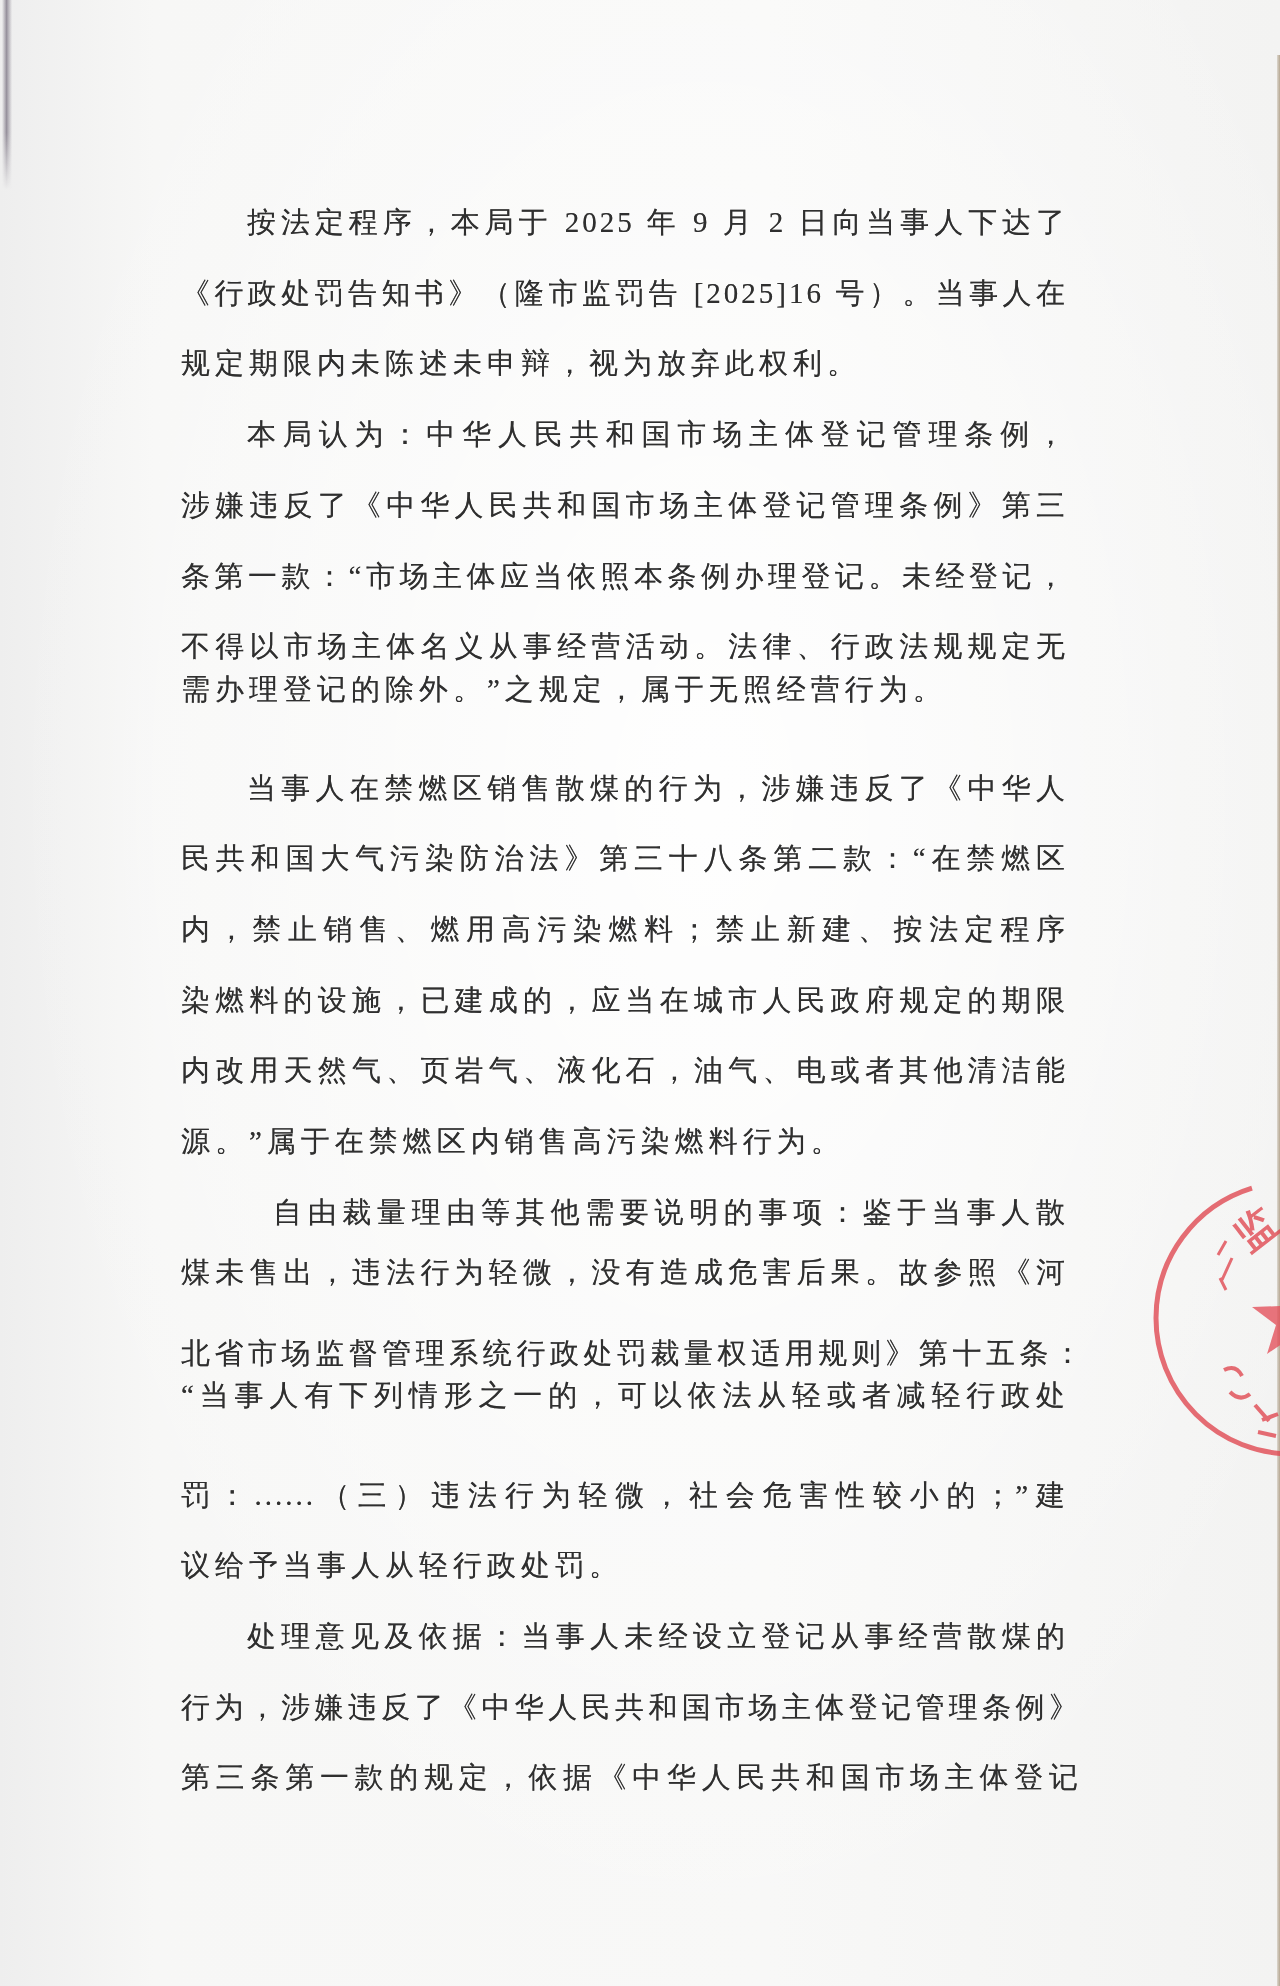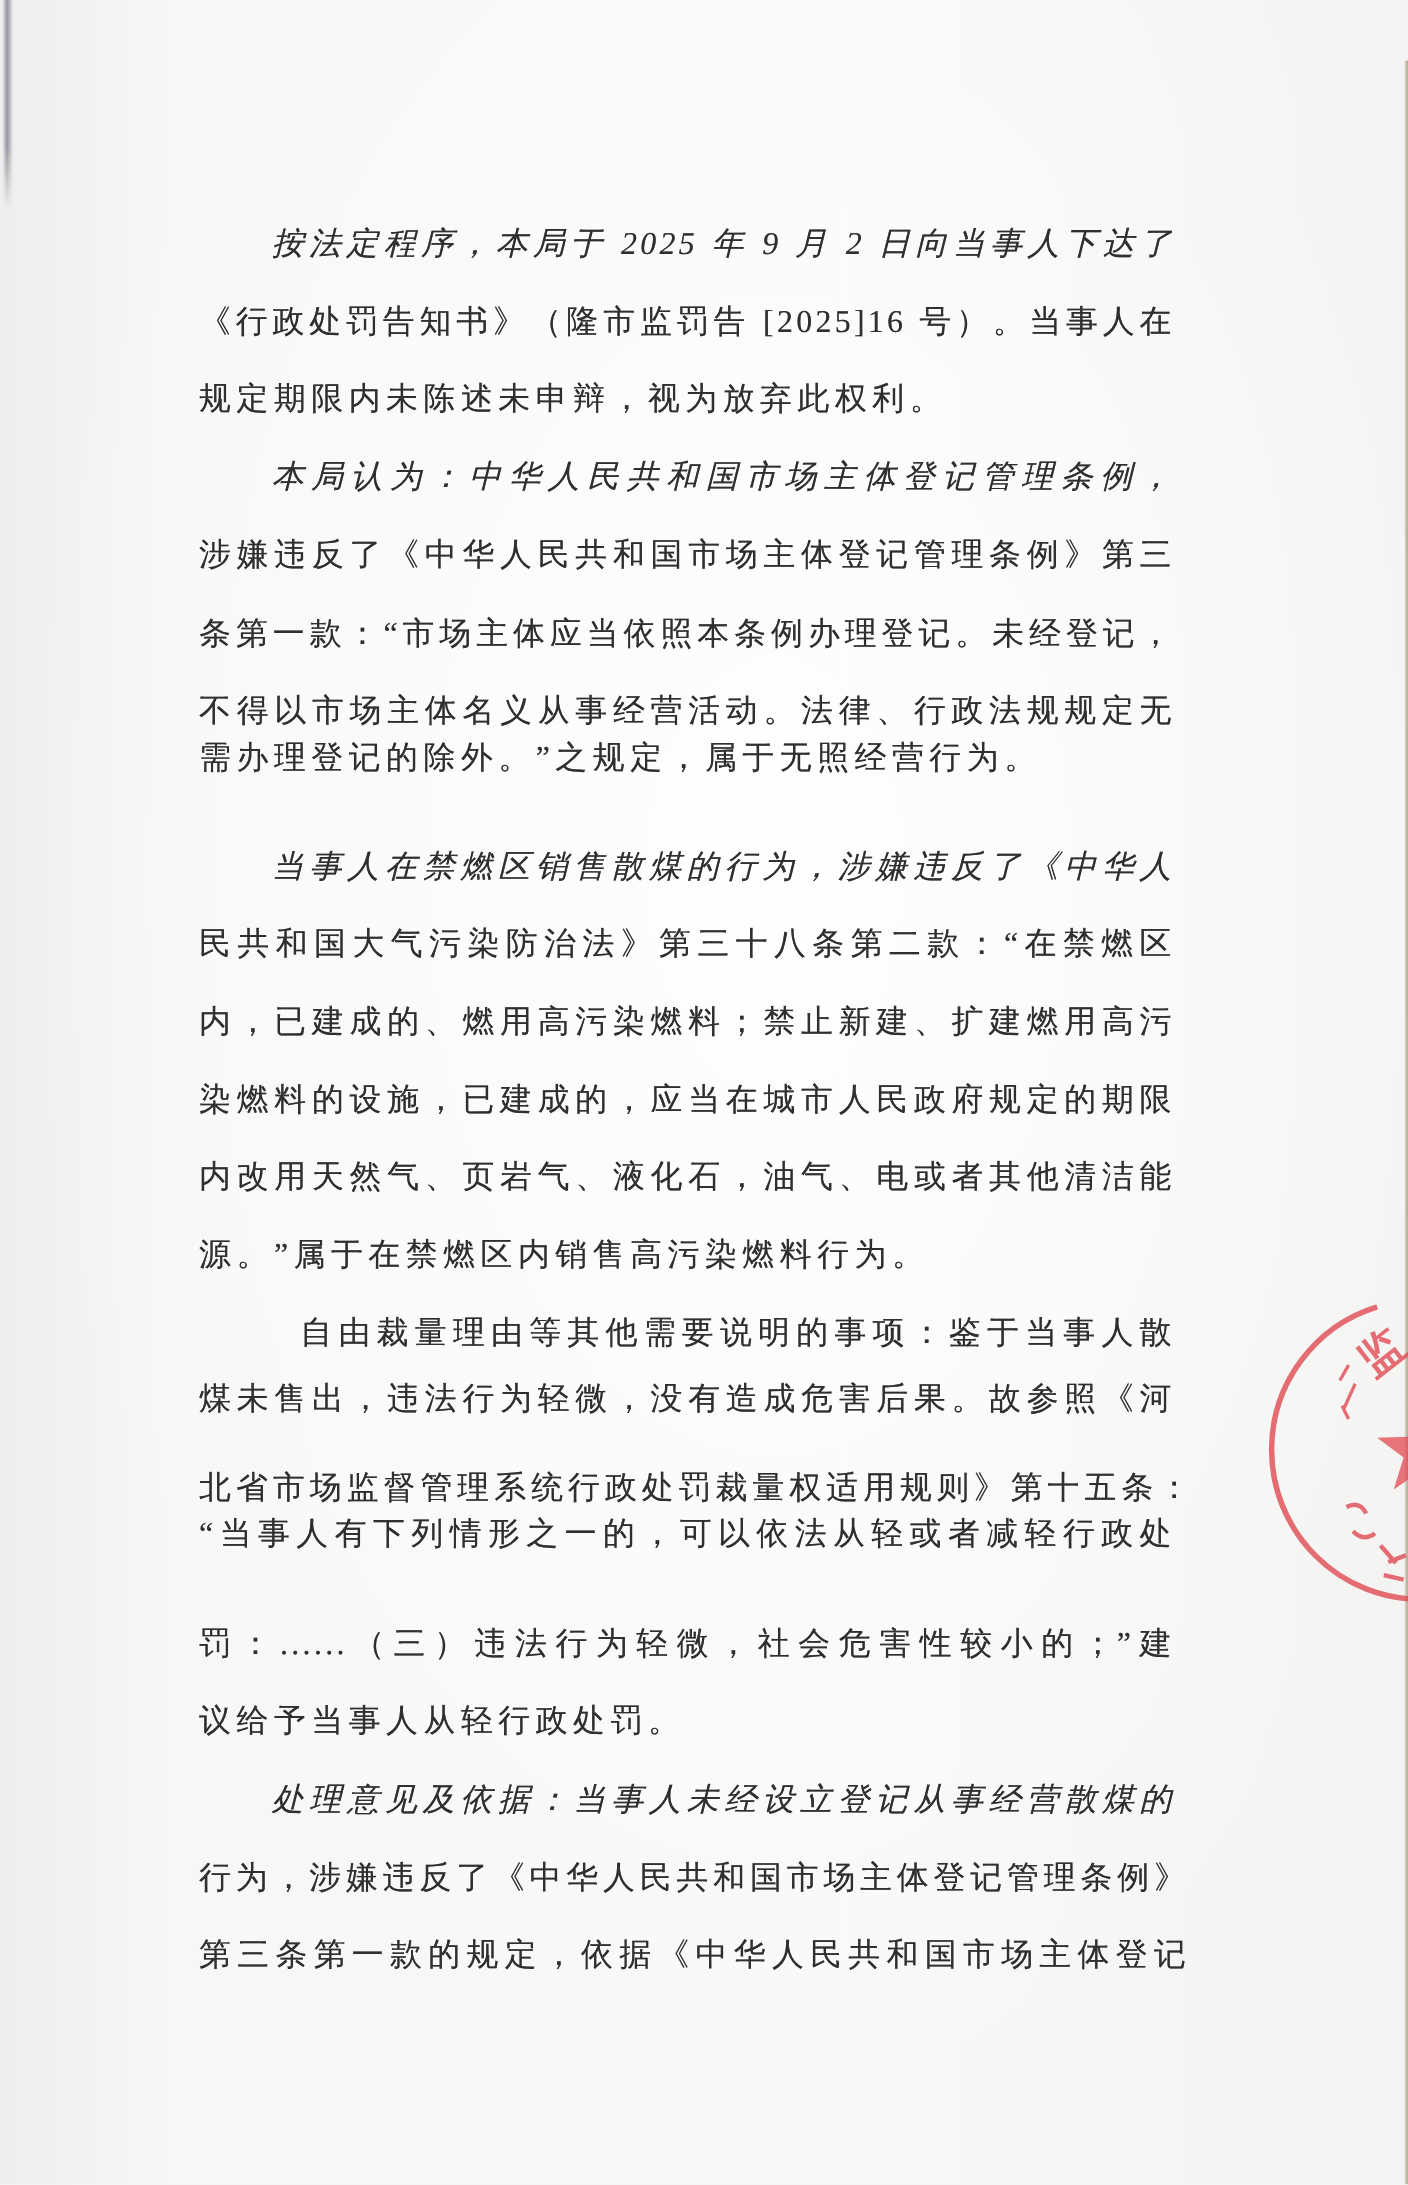--- a/index.html
+++ b/index.html
@@ -25,21 +25,21 @@
       height: 70.7px; line-height: 70.7px;
       font-family: "Liberation Serif", "DejaVu Serif", serif;
       font-size: 29px; color: #2f2f2f;
       letter-spacing: 5px; white-space: nowrap;
       text-shadow: 0 0 0.6px rgba(40,40,40,0.6);
     }
     .line.just {
       white-space: normal; letter-spacing: 3px;
       text-align: justify; text-align-last: justify;
     }
-    .line.indent { left: 247px; width: 821px; font-style: italic; }
+    .line.indent { left: 247px; width: 821px; }
     .line.indent-wide { left: 273px; width: 795px; }
     .line.hang { width: 904px; }
     .stamp { position: absolute; left: 0; top: 0; width: 1280px; height: 1986px; pointer-events: none; }
     .stamp-char { font-family: "DejaVu Serif", serif; font-size: 40px; font-weight: bold; }
   </style>
 </head>
 <body>
 
 <div class="page">
   <div class="edge-left"></div>
@@ -55,21 +55,21 @@
     <div class="line just indent" style="top:399.1px">本局认为：中华人民共和国市场主体登记管理条例，</div>
     <div class="line just" style="top:469.8px">涉嫌违反了《中华人民共和国市场主体登记管理条例》第三</div>
     <div class="line just" style="top:541px">条第一款：“市场主体应当依照本条例办理登记。未经登记，</div>
     <div class="line just" style="top:611.2px">不得以市场主体名义从事经营活动。法律、行政法规规定无</div>
     <div class="line" style="top:654px">需办理登记的除外。”之规定，属于无照经营行为。</div>
   </div>
 
   <div>
     <div class="line just indent" style="top:752.6px">当事人在禁燃区销售散煤的行为，涉嫌违反了《中华人</div>
     <div class="line just" style="top:823.3px">民共和国大气污染防治法》第三十八条第二款：“在禁燃区</div>
-    <div class="line just" style="top:894px">内，已建成的、燃用高污染燃料；禁止新建、扩建燃用高污</div>
+    <div class="line just" style="top:894px">内，禁止销售、燃用高污染燃料；禁止新建、按法定程序</div>
     <div class="line just" style="top:964.7px">染燃料的设施，已建成的，应当在城市人民政府规定的期限</div>
     <div class="line just" style="top:1035.4px">内改用天然气、页岩气、液化石，油气、电或者其他清洁能</div>
     <div class="line" style="top:1106.1px">源。”属于在禁燃区内销售高污染燃料行为。</div>
   </div>
 
   <div>
     <div class="line just indent-wide" style="top:1176.8px">自由裁量理由等其他需要说明的事项：鉴于当事人散</div>
     <div class="line just" style="top:1237px">煤未售出，违法行为轻微，没有造成危害后果。故参照《河</div>
     <div class="line just hang" style="top:1318.2px">北省市场监督管理系统行政处罚裁量权适用规则》第十五条：</div>
     <div class="line just" style="top:1360px">“当事人有下列情形之一的，可以依法从轻或者减轻行政处</div>

